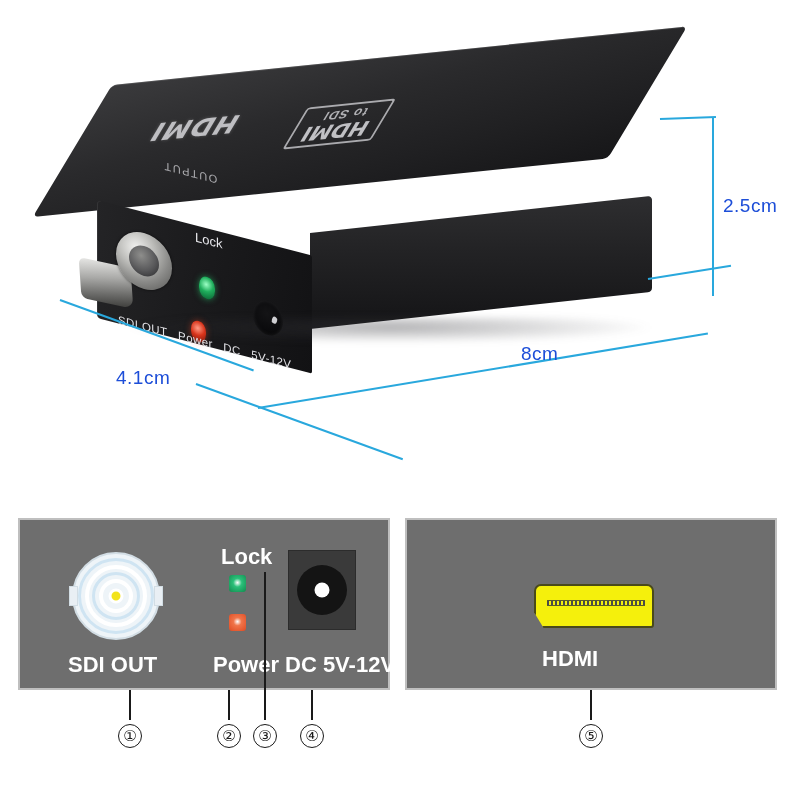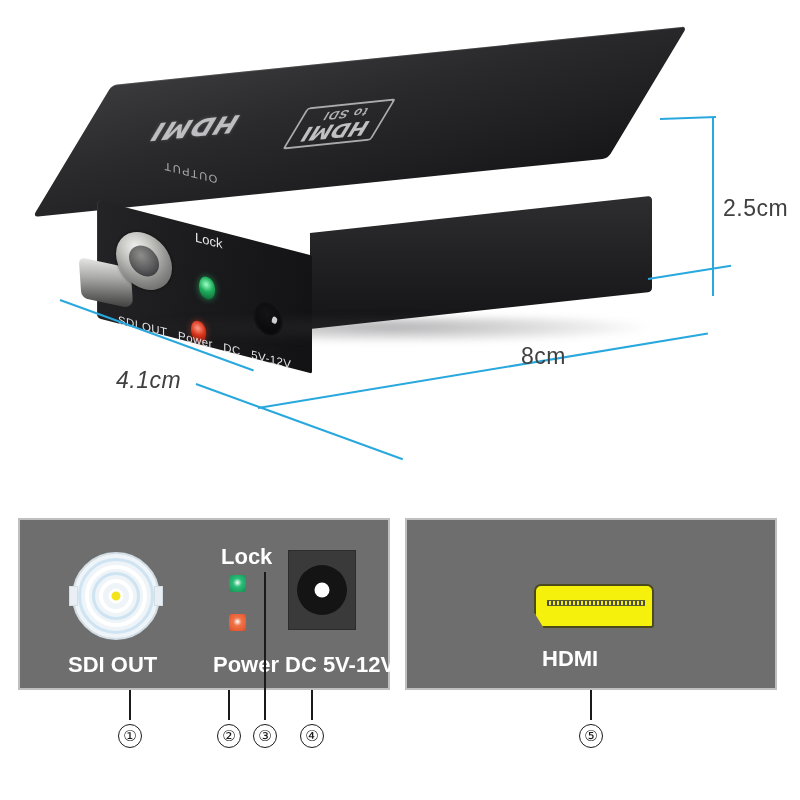--- a/index.html
+++ b/index.html
@@ -125,21 +125,21 @@
     position: absolute; left: 58px; top: 252px;
     transform: skewY(14.5deg);
     color: #e2e2e6; font-size: 11.5px; white-space: nowrap; letter-spacing: 0.4px;
   }
   .ph-bottom-labels span { margin-right: 7px; }
 
   
   .dim-line { position: absolute; background: #29a8dd; }
   .dim-v { width: 2px; }
   .dim-diag { position: absolute; height: 2px; background: #29a8dd; transform-origin: left center; }
-  .dim-label { position: absolute; color: #404040; font-size: 23px; letter-spacing: 0.5px; }
+  .dim-label { position: absolute; color: #1d4ed8; font-size: 19px; letter-spacing: 0.5px; }
 
   
   #diagram-section { position: absolute; left: 0; top: 500px; width: 800px; height: 300px; background: #fff; }
 
   .panel {
     position: absolute; background: #6e6e6e; border: 2px solid #bfbfbf;
   }
   #panel-left  { left: 18px;  top: 18px; width: 372px; height: 172px; }
   #panel-right { left: 405px; top: 18px; width: 372px; height: 172px; }
 
@@ -275,21 +275,21 @@
     <div class="dim-line dim-v" style="left:712px; top:118px; height:178px;"></div>
     <div class="dim-diag" style="left:660px; top:118px; width:56px; transform: rotate(-2deg);"></div>
     <div class="dim-diag" style="left:648px; top:278px; width:84px; transform: rotate(-9deg);"></div>
     <div class="dim-label" style="left:723px; top:195px;">2.5cm</div>
 
     <div class="dim-diag" style="left:258px; top:407px; width:456px; transform: rotate(-9.4deg);"></div>
     <div class="dim-label" style="left:521px; top:343px;">8cm</div>
 
     <div class="dim-diag" style="left:196px; top:383px; width:220px; transform: rotate(20deg);"></div>
     <div class="dim-diag" style="left:60px; top:299px; width:206px; transform: rotate(20deg);"></div>
-    <div class="dim-label" style="left:116px; top:367px;font-style:italic;">4.1cm</div>
+    <div class="dim-label" style="left:116px; top:367px;">4.1cm</div>
   </div>
 
   <div id="diagram-section">
 
     <div class="panel" id="panel-left">
 
       <div class="bnc-d">
         <div class="bnc-lug lug-l"></div>
         <div class="bnc-lug lug-r"></div>
         <div class="bnc-ring r1"></div>

